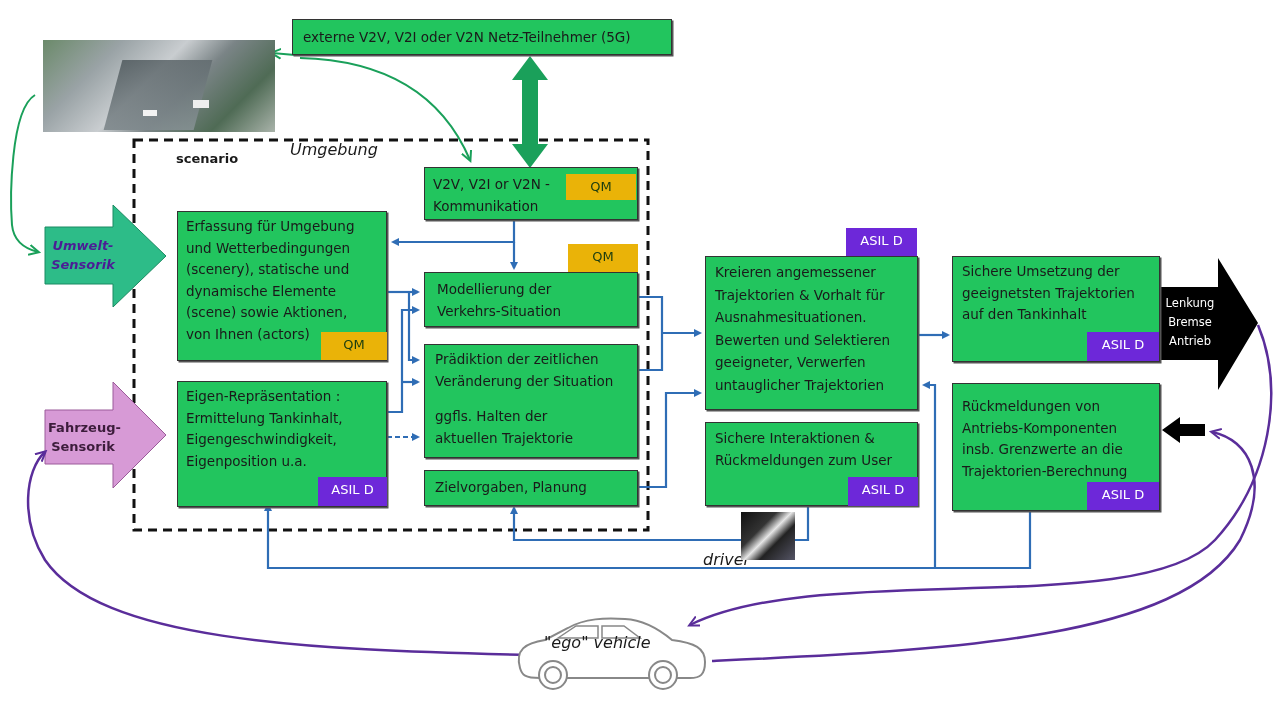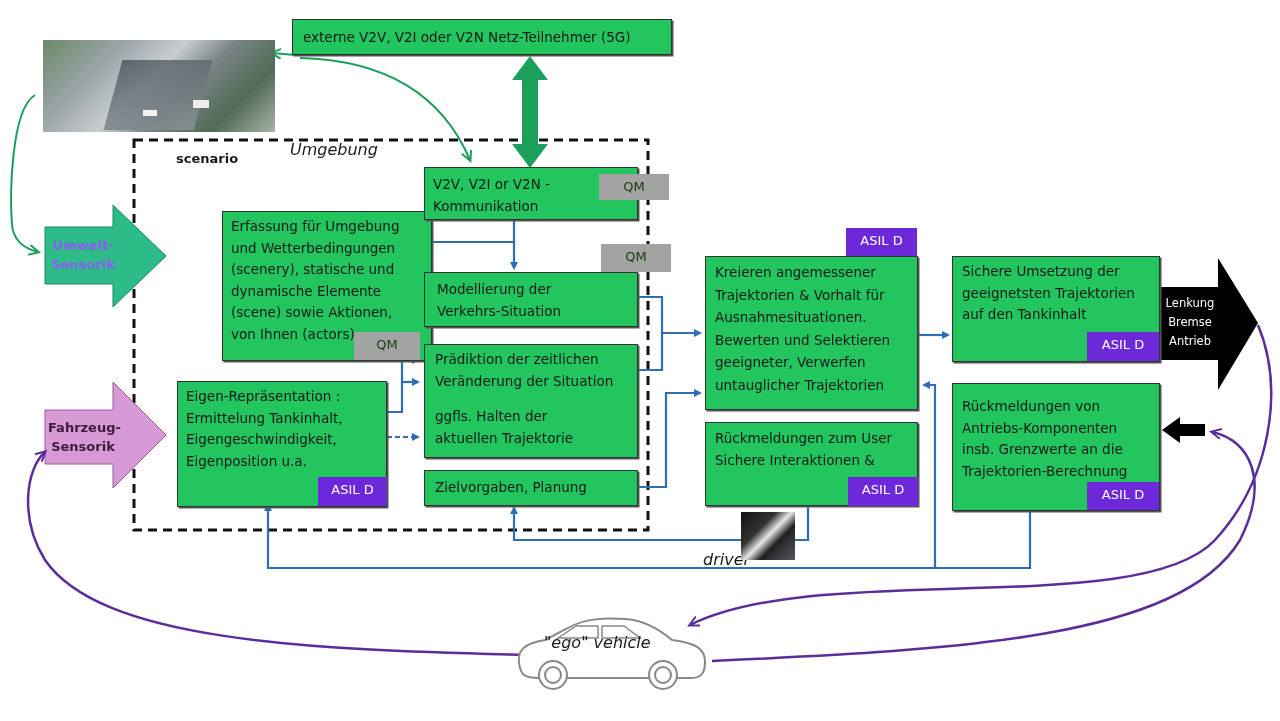--- a/index.html
+++ b/index.html
@@ -3,21 +3,21 @@
 <meta charset="utf-8">
 <style>
   html, body { margin: 0; padding: 0; background: #ffffff; }
   body { width: 1280px; height: 721px; position: relative; overflow: hidden;
          font-family: "DejaVu Sans", sans-serif; color: #1a1a1a; }
   #canvas { position: absolute; left: 0; top: 0; }
   .box { position: absolute; background: #22c55e; border: 1.5px solid #333;
          box-shadow: 1.5px 1.5px 0 #555; font-size: 13.5px; line-height: 21.5px;
          padding: 4px 8px; box-sizing: border-box; }
   .badge { position: absolute; font-size: 13px; text-align: center; line-height: 26px; }
-  .qm { background: #a3a3a3; color: #1b3d10; margin-left: 33px; }
+  .qm { background: #eab308; color: #1b3d10; }
   .asil { background: #6d28d9; color: #ffffff; }
   .label { position: absolute; font-size: 12.5px; }
   .italic { font-style: italic; font-size: 16px; margin-top: 36px; }
   .arrow-text { position: absolute; font-weight: bold; font-size: 13px; line-height: 19px; text-align: center; }
   .photo { position: absolute; overflow: hidden; }
 </style>
 </head>
 <body>
 
 <svg id="canvas" width="1280" height="721" viewBox="0 0 1280 721">
@@ -94,30 +94,30 @@
   <div style="position:absolute;left:100px;top:70px;width:14px;height:6px;background:#f2f2f2;"></div>
 </div>
 <div class="label italic" style="left:290px;top:104px;">Umgebung</div>
 
 <div class="box" style="left:292px;top:19px;width:380px;height:36px;padding:3px 10px;font-size:13.5px;line-height:28px;">
   <span>externe V2V, V2I oder V2N  Netz-Teilnehmer (5G)</span>
 </div>
 
 <div class="label" style="left:176px;top:151px;font-size:13px;font-weight:bold;">scenario</div>
 
-<div class="arrow-text" style="left:48px;top:236px;width:70px;color:#8b5cf6;">
+<div class="arrow-text" style="left:48px;top:236px;width:70px;color:#4c1d95;font-style:italic;">
   <div>Umwelt-</div>
   <div>Sensorik</div>
 </div>
 <div class="arrow-text" style="left:48px;top:418px;width:70px;color:#3c1c3b;">
   <div>Fahrzeug-</div>
   <div>Sensorik</div>
 </div>
 
-<div class="box" style="left:177px;top:211px;width:210px;height:150px;margin-left:45px;">
+<div class="box" style="left:177px;top:211px;width:210px;height:150px;">
   <div>Erfassung für Umgebung</div>
   <div>und Wetterbedingungen</div>
   <div>(scenery),  statische und</div>
   <div>dynamische Elemente</div>
   <div>(scene) sowie Aktionen,</div>
   <div>von Ihnen (actors)</div>
 </div>
 <div class="badge qm" style="left:321px;top:332px;width:66px;height:28px;">QM</div>
 
 <div class="box" style="left:177px;top:381px;width:210px;height:126px;">
@@ -156,22 +156,22 @@
 <div class="box" style="left:705px;top:256px;width:213px;height:154px;padding:4px 9px;line-height:22.5px;">
   <div>Kreieren angemessener</div>
   <div>Trajektorien &amp; Vorhalt für</div>
   <div>Ausnahmesituationen.</div>
   <div>Bewerten und Selektieren</div>
   <div>geeigneter, Verwerfen</div>
   <div>untauglicher Trajektorien</div>
 </div>
 
 <div class="box" style="left:705px;top:422px;width:213px;height:84px;padding:5px 9px;">
+  <div>Sichere Interaktionen &amp;</div>
   <div>Rückmeldungen zum User</div>
-  <div>Sichere Interaktionen &amp;</div>
 </div>
 <div class="badge asil" style="left:848px;top:477px;width:70px;height:29px;">ASIL D</div>
 
 <div class="label italic" style="left:703px;top:514px;">driver</div>
 <div class="photo" style="left:741px;top:512px;width:54px;height:48px;background:linear-gradient(135deg,#111 0%,#333 35%,#e6e6e6 50%,#222 65%,#556 100%);"></div>
 
 <div class="box" style="left:952px;top:256px;width:208px;height:106px;padding:4px 9px;">
   <div>Sichere Umsetzung der</div>
   <div>geeignetsten Trajektorien</div>
   <div>auf den Tankinhalt</div>

